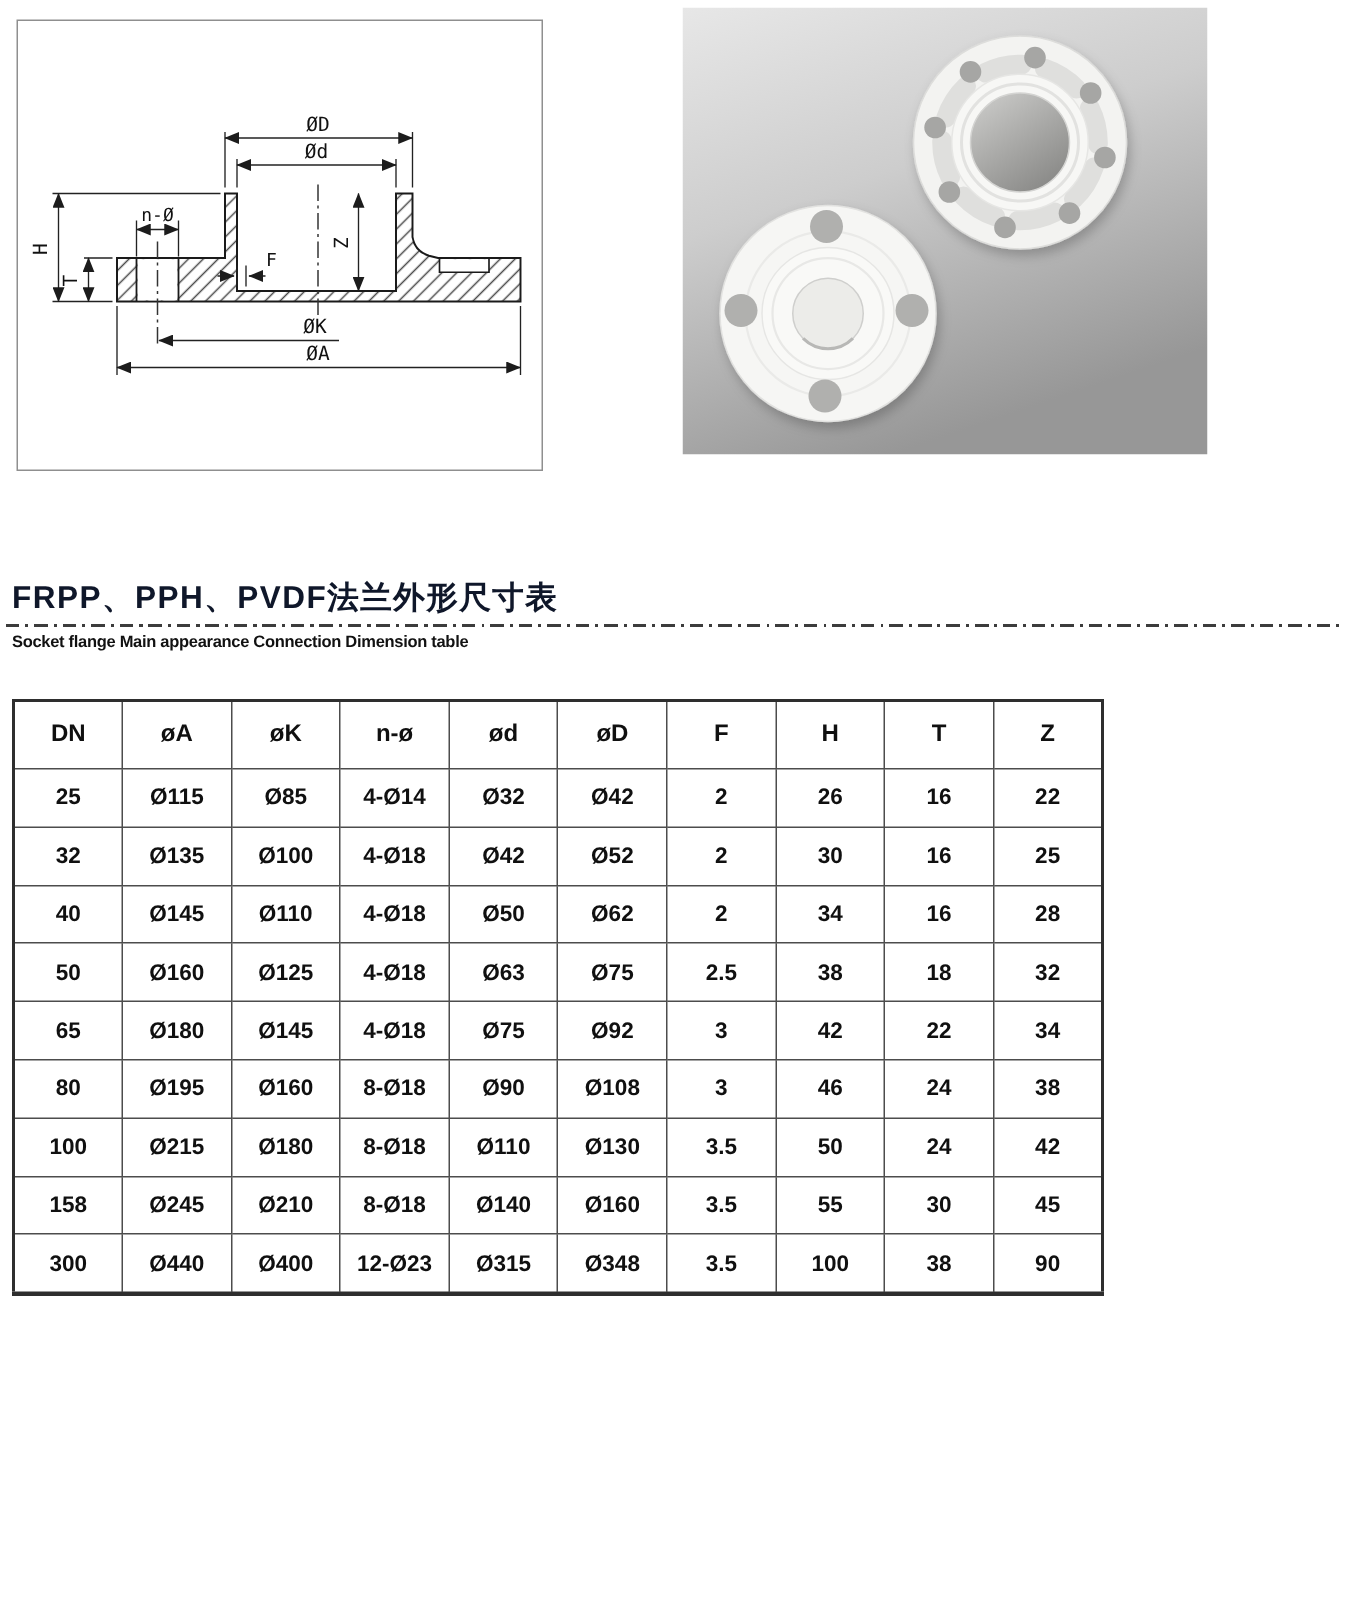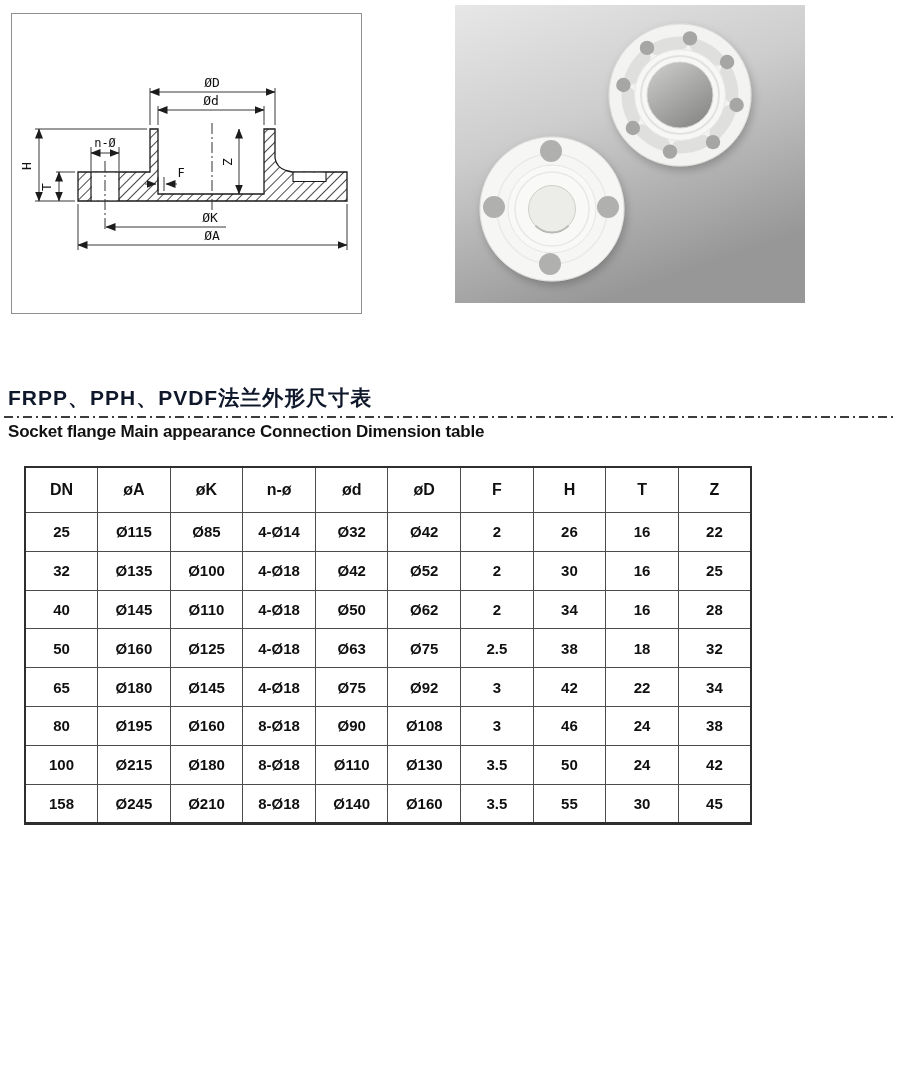--- a/index.html
+++ b/index.html
@@ -19,26 +19,26 @@
     font-size:21px;font-weight:bold;letter-spacing:1px;color:#0f172a;
   }
   .rule-dashdot{
     position:absolute;left:4px;top:416px;width:892px;height:2px;
     background:repeating-linear-gradient(90deg,
       #3c3c3c 0 9px, transparent 9px 13px,
       #3c3c3c 13px 15px, transparent 15px 19px);
   }
   .title-en{
     position:absolute;left:8px;top:422px;margin:0;
-    font-size:17px;font-weight:bold;letter-spacing:-0.2px;color:#111;
+    font-size:11px;font-weight:bold;letter-spacing:-0.2px;color:#111;
   }
   table.dim-table{
     position:absolute;left:8px;top:466px;width:728px;
     border-collapse:collapse;table-layout:fixed;
-    border:2px solid #2e2e2e;border-bottom-width:3px;margin-left:16px;
+    border:2px solid #2e2e2e;border-bottom-width:3px;
   }
   .dim-table th,.dim-table td{
     border:1.5px solid #4c4c4c;text-align:center;vertical-align:middle;
     padding:0;color:#101010;
   }
   .dim-table th{height:44px;font-size:16px;font-weight:bold;}
   .dim-table td{height:37.8px;font-size:15px;font-weight:600;}
   svg text.dim{
     font-family:"DejaVu Sans Mono", monospace;font-size:13px;fill:#111;
   }
@@ -280,14 +280,26 @@
         <td>Ø245</td>
         <td>Ø210</td>
         <td>8-Ø18</td>
         <td>Ø140</td>
         <td>Ø160</td>
         <td>3.5</td>
         <td>55</td>
         <td>30</td>
         <td>45</td>
       </tr>
+      <tr>
+        <td>300</td>
+        <td>Ø440</td>
+        <td>Ø400</td>
+        <td>12-Ø23</td>
+        <td>Ø315</td>
+        <td>Ø348</td>
+        <td>3.5</td>
+        <td>100</td>
+        <td>38</td>
+        <td>90</td>
+      </tr>
     </tbody>
 </table>
 
 </body></html>

